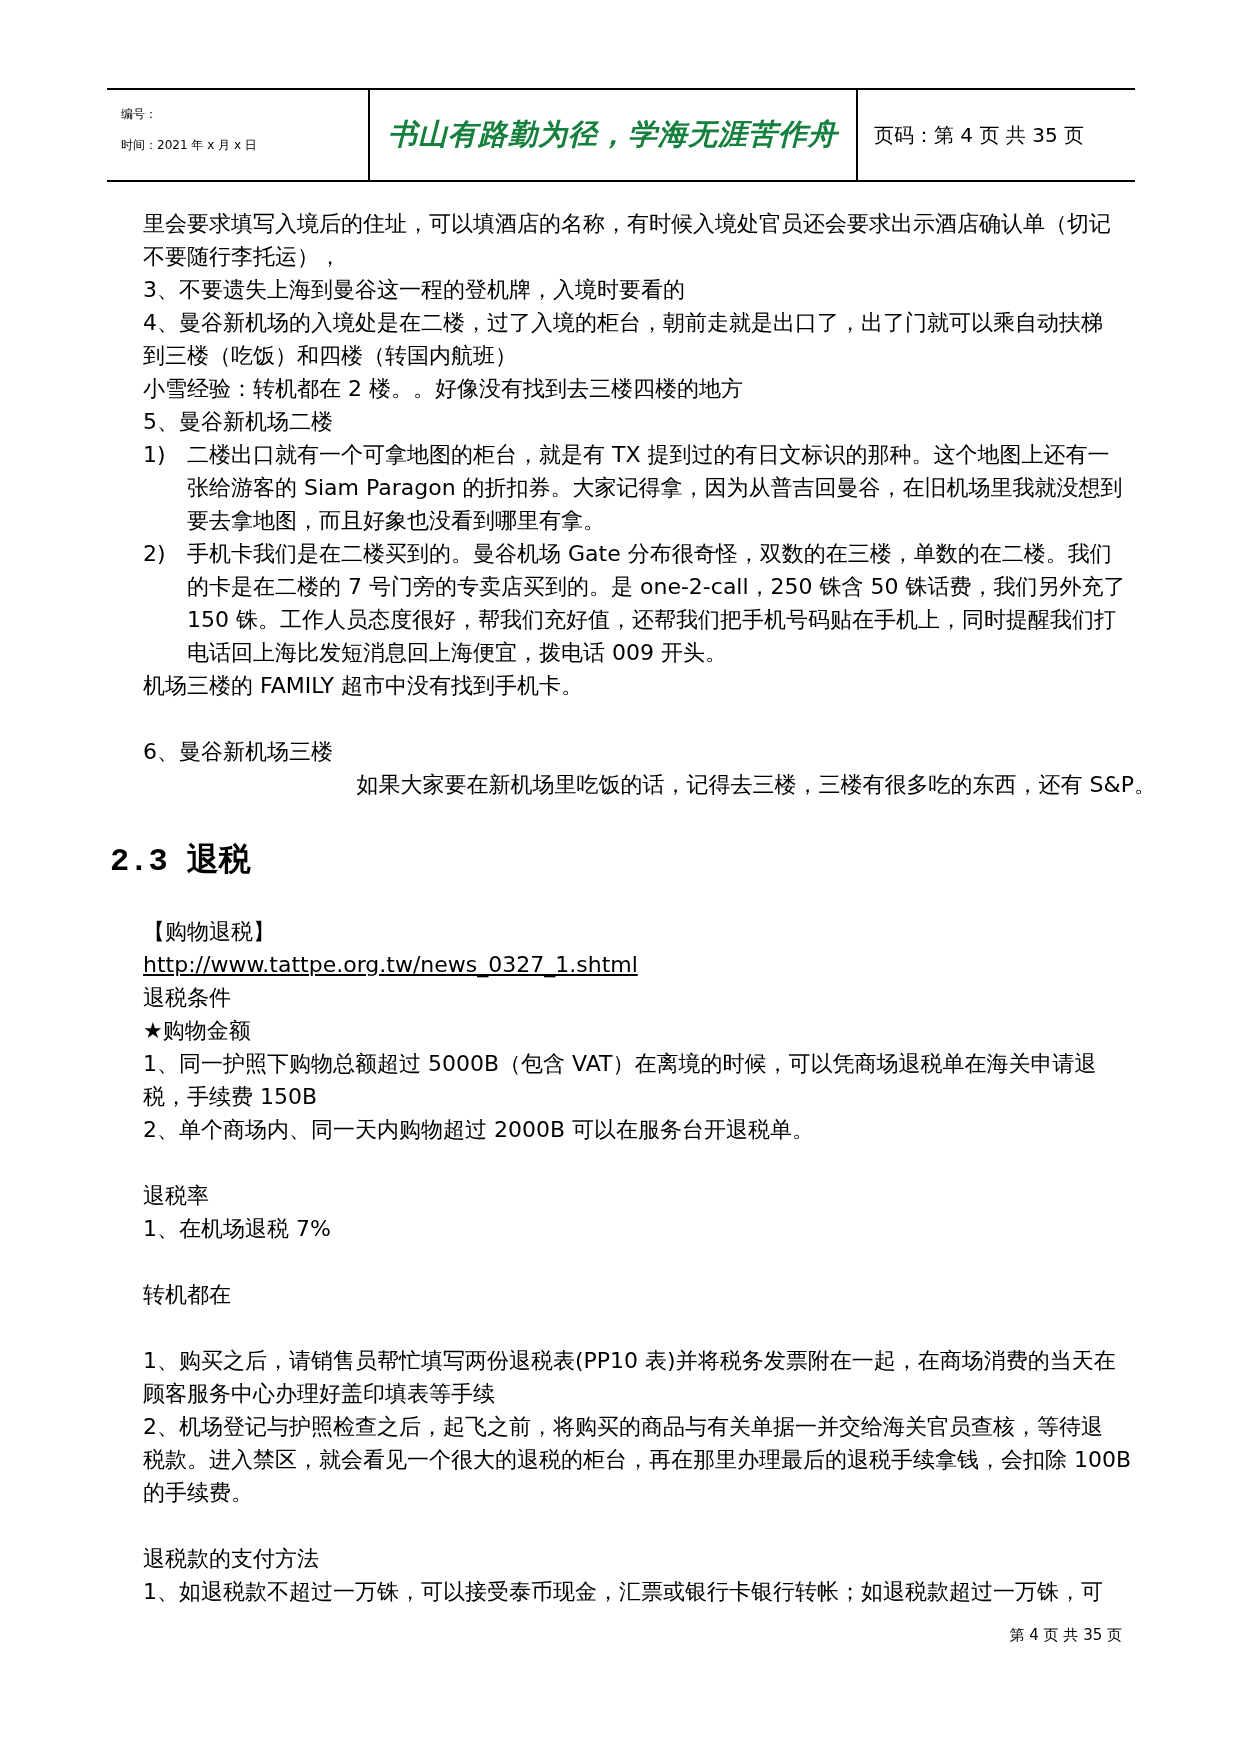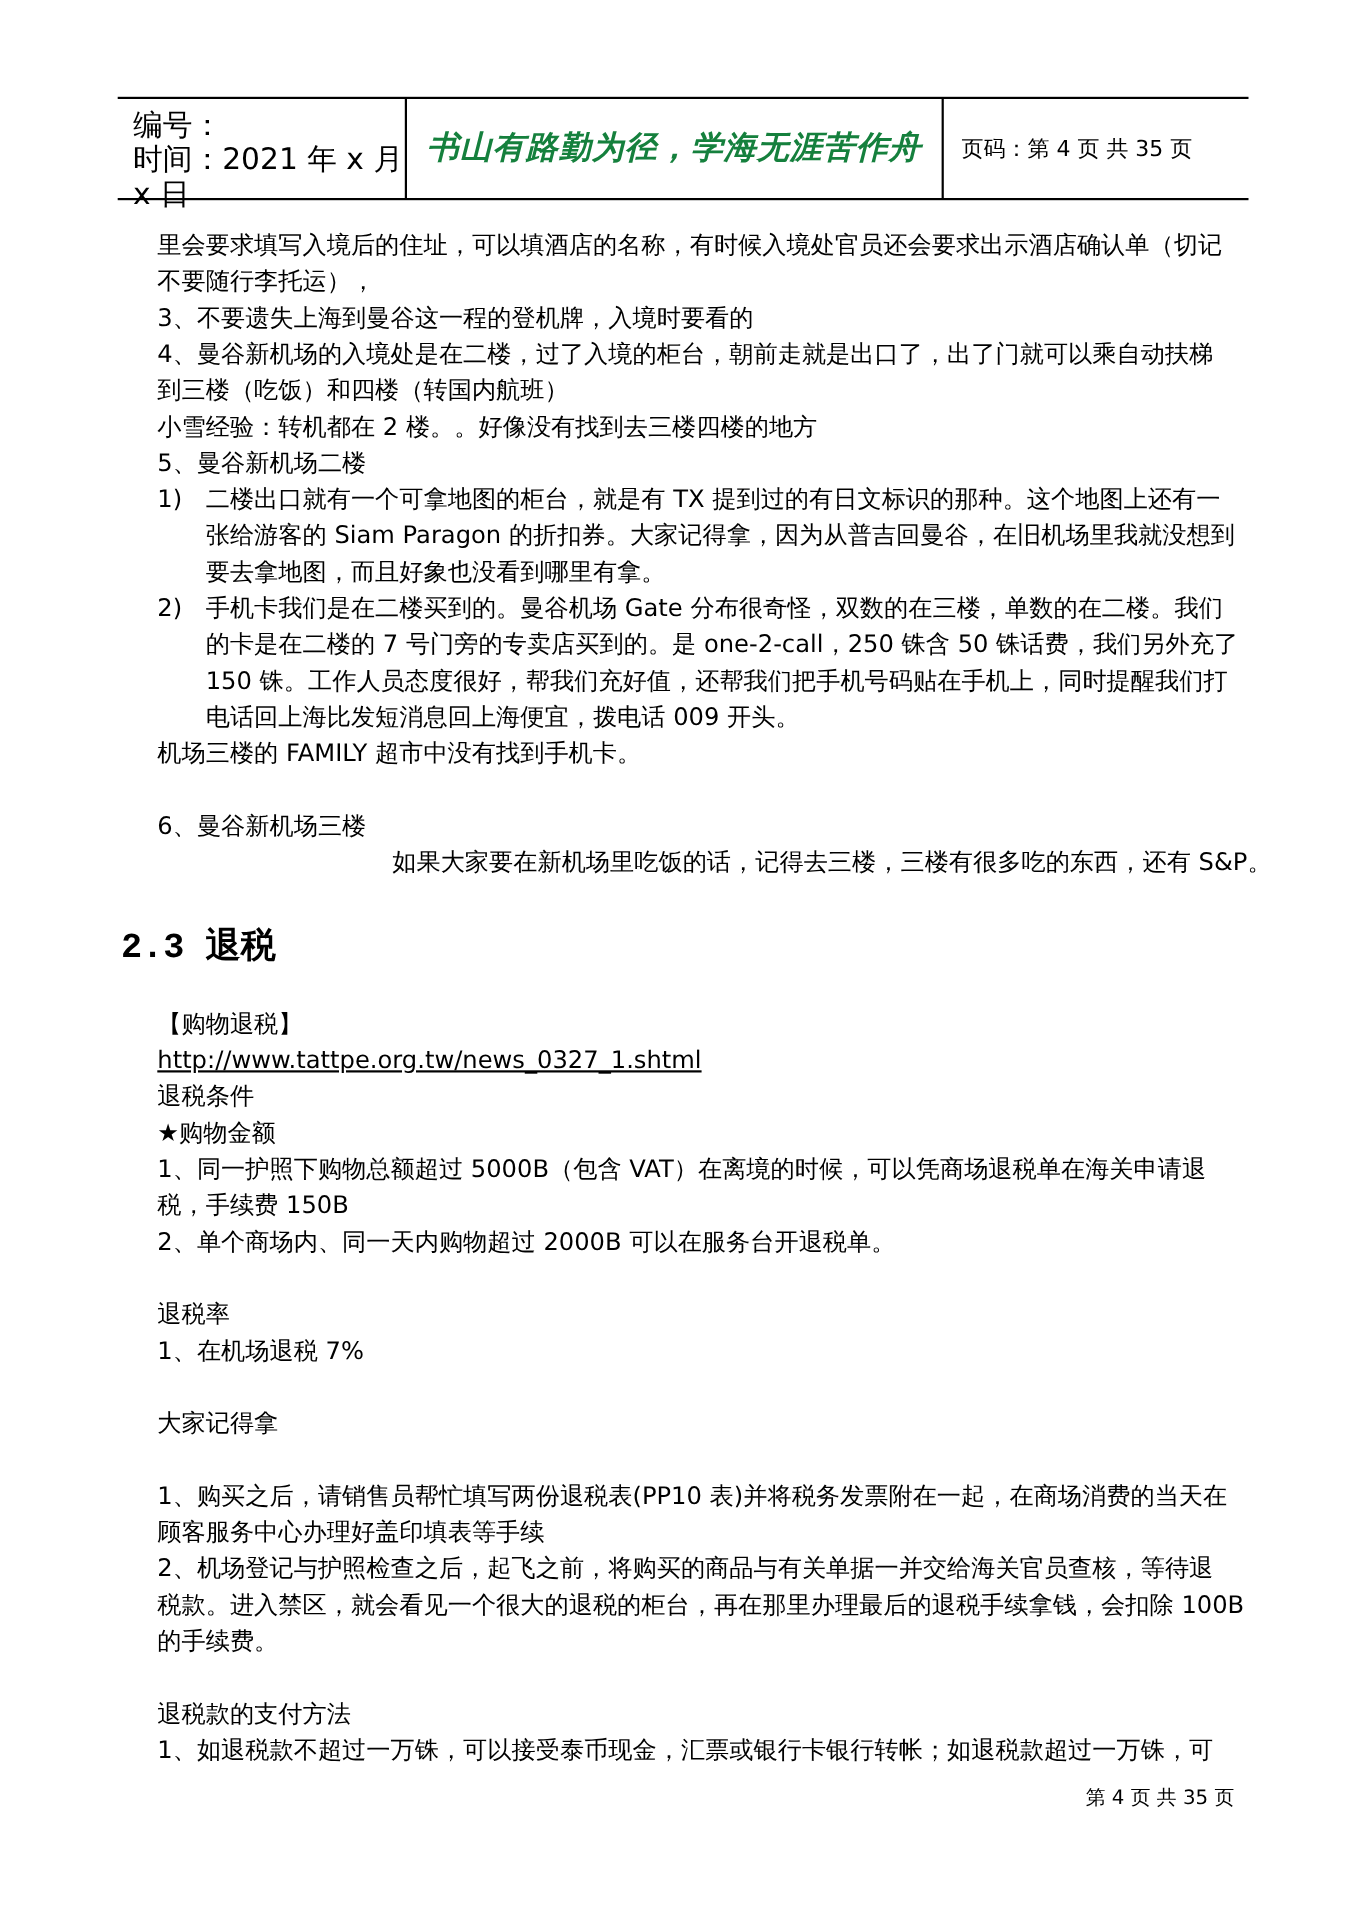--- a/index.html
+++ b/index.html
@@ -17,21 +17,21 @@
     position:absolute;left:107px;top:88px;
     width:1028px;height:94px;
     border-top:2px solid #000;
     border-bottom:2px solid #000;
     display:flex;
     box-sizing:border-box;
   }
   .hcell-left{
     width:261px;box-sizing:border-box;
     padding:9px 0 0 14px;
-    font-size:27px;line-height:31px;
+    font-size:12px;line-height:31px;
   }
   .hcell-mid{
     width:488px;box-sizing:border-box;
     border-left:2px solid #000;
     display:flex;align-items:center;justify-content:center;
     font-weight:bold;font-size:29px;
     letter-spacing:1px;
     font-family:"DejaVu Sans", sans-serif;
   }
   .hcell-right{
@@ -55,21 +55,21 @@
     margin-top:40px;margin-bottom:32px;
     font-size:32px;line-height:42px;font-weight:bold;
     font-family:Liberation Mono, monospace;
     white-space:nowrap;
   }
   .doclink{color:#000;text-decoration:underline;cursor:pointer;}
   
   .page-footer{
     position:absolute;top:1622px;left:0;right:119px;
     text-align:right;
-    font-size:18px;line-height:26px;
+    font-size:15px;line-height:26px;
     white-space:pre;
   }
 </style>
 </head>
 <body>
 
 <div class="page">
 
   <div class="header-box">
     <div class="hcell-left">
@@ -117,21 +117,21 @@
     </div>
     <div class="line">退税条件</div>
     <div class="line">★购物金额</div>
     <div class="line">1、同一护照下购物总额超过 5000B（包含 VAT）在离境的时候，可以凭商场退税单在海关申请退</div>
     <div class="line">税，手续费 150B</div>
     <div class="line">2、单个商场内、同一天内购物超过 2000B 可以在服务台开退税单。</div>
     <div class="line"></div>
     <div class="line">退税率</div>
     <div class="line">1、在机场退税 7%</div>
     <div class="line"></div>
-    <div class="line">大家记得拿</div>
+    <div class="line">转机都在</div>
     <div class="line"></div>
     <div class="line">1、购买之后，请销售员帮忙填写两份退税表(PP10 表)并将税务发票附在一起，在商场消费的当天在</div>
     <div class="line">顾客服务中心办理好盖印填表等手续</div>
     <div class="line">2、机场登记与护照检查之后，起飞之前，将购买的商品与有关单据一并交给海关官员查核，等待退</div>
     <div class="line">税款。进入禁区，就会看见一个很大的退税的柜台，再在那里办理最后的退税手续拿钱，会扣除 100B</div>
     <div class="line">的手续费。</div>
     <div class="line"></div>
     <div class="line">退税款的支付方法</div>
     <div class="line">1、如退税款不超过一万铢，可以接受泰币现金，汇票或银行卡银行转帐；如退税款超过一万铢，可</div>
 

